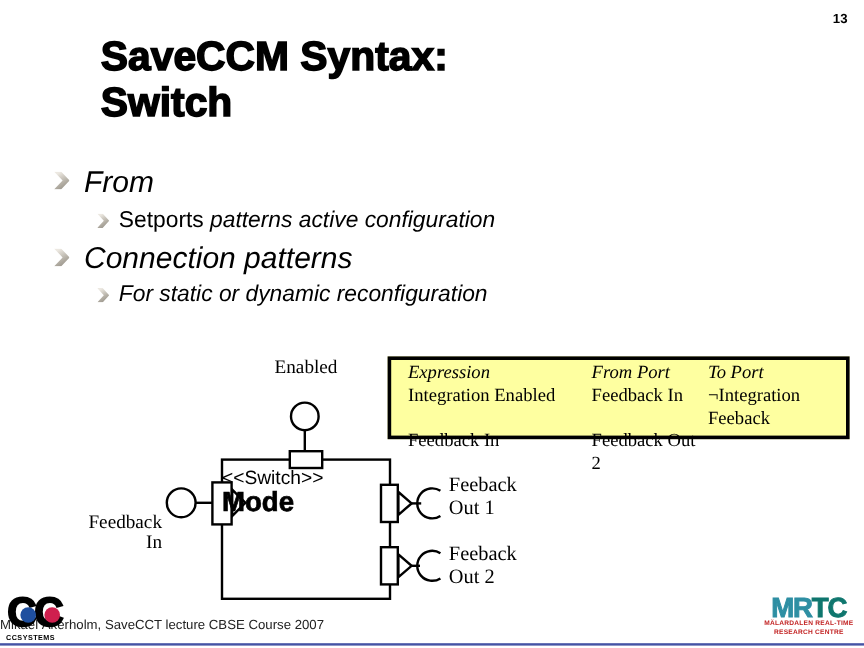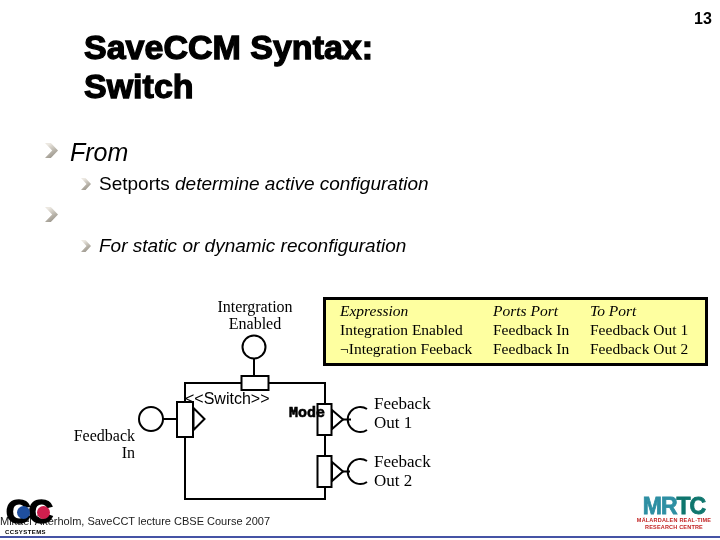--- a/index.html
+++ b/index.html
@@ -1,38 +1,38 @@
 <!DOCTYPE html>
 <html><head>
 <meta charset="utf-8">
 <style>
   html,body{margin:0;padding:0;background:#fff;}
   .slide{position:relative;width:720px;height:540px;background:#ffffff;overflow:hidden;
          font-family:"Liberation Sans",sans-serif;color:#000;}
   .abs{position:absolute;}
 
-  .page-number{left:694px;top:10px;font-size:16px;font-weight:bold;}
+  .page-number{left:694px;top:10px;font-size:11px;font-weight:bold;}
 
   .title{left:84px;top:28px;font-size:34px;line-height:39px;font-weight:bold;
          -webkit-text-stroke:1.3px #000;letter-spacing:0px;}
 
   .bullet1{font-size:25px;font-style:italic;line-height:25px;}
   .bullet2{font-size:19px;font-style:italic;line-height:20px;}
   .bullet2 .lead{font-style:normal;}
 
   .arrow{background:linear-gradient(150deg,#ece8e1 15%,#b5b0a6 60%,#8d887e);
          clip-path:polygon(0 0,45% 0,100% 50%,45% 100%,0 100%,55% 50%);}
   .arrow.lv1{width:13px;height:15px;}
   .arrow.lv2{width:10px;height:12px;}
 
   .diag-label{font-family:"Liberation Serif",serif;font-size:16px;line-height:17px;}
   .out-label{font-family:Liberation Serif, serif;font-size:17px;line-height:19px;}
 
   .stereotype{left:185px;top:390px;width:140px;font-size:16px;}
-  .mode-name{left:185px;top:405px;width:140px;text-align:right;font-size:15px;font-weight:bold;font-family:Liberation Mono, monospace;
+  .mode-name{left:185px;top:405px;width:140px;text-align:left;font-size:23px;font-weight:bold;
              -webkit-text-stroke:0.6px #000;}
 
   .cond-table{left:323px;top:297px;width:385px;height:69px;box-sizing:border-box;
               background:#feffa0;border:3px solid #000;
               display:grid;grid-template-columns:153px 97px 1fr;align-content:start;
               padding:1px 0 0 14px;
               font-family:"Liberation Serif",serif;font-size:15.5px;line-height:19px;}
   .cond-table .hdr{font-style:italic;}
 
   .footer{left:0;top:515px;width:720px;text-align:left;font-size:11px;color:#222;}
@@ -64,24 +64,25 @@
   <div class="abs title">
     <div>SaveCCM Syntax:</div>
     <div>Switch</div>
   </div>
 
   <div class="abs arrow lv1" style="left:45px;top:143px;"></div>
   <div class="abs bullet1" style="left:70px;top:140px;">From</div>
 
   <div class="abs arrow lv2" style="left:81px;top:178px;"></div>
   <div class="abs bullet2" style="left:99px;top:174px;">
-    <span class="lead">Setports </span><span>determine active configuration</span>
+    <span class="lead">Setports </span><span>patterns active configuration</span>
   </div>
 
   <div class="abs arrow lv1" style="left:45px;top:207px;"></div>
+  <div class="abs bullet1" style="left:70px;top:203px;">Connection patterns</div>
 
   <div class="abs arrow lv2" style="left:81px;top:240px;"></div>
   <div class="abs bullet2" style="left:99px;top:236px;">For static or dynamic reconfiguration</div>
 
   <svg class="abs" style="left:0;top:0;" width="720" height="540" viewBox="0 0 720 540">
     <g stroke="#000" stroke-width="2" fill="#fff">
       <rect x="185" y="383" width="140" height="116"></rect>
 
       <line x1="254" y1="358" x2="254" y2="377"></line>
       <circle cx="254" cy="347" r="11.5"></circle>
@@ -98,21 +99,20 @@
       <path d="M367,409 A12.5,12.5 0 1 0 367,430" fill="none"></path>
 
       <rect x="317.5" y="456" width="14" height="31"></rect>
       <path d="M332,462 L343,471.5 L332,481 Z"></path>
       <line x1="343" y1="471.5" x2="350" y2="471.5"></line>
       <path d="M367,461 A12.5,12.5 0 1 0 367,482" fill="none"></path>
     </g>
   </svg>
 
   <div class="abs diag-label" style="left:195px;top:298px;width:120px;text-align:center;">
-    <div>Intergration</div>
     <div>Enabled</div>
   </div>
 
   <div class="abs stereotype">&lt;&lt;Switch&gt;&gt;</div>
   <div class="abs mode-name">Mode</div>
 
   <div class="abs diag-label" style="left:55px;top:403px;width:80px;text-align:right;margin-top:24px;">
     <div>Feedback</div>
     <div>In</div>
   </div>
@@ -122,25 +122,24 @@
     <div>Out 1</div>
   </div>
 
   <div class="abs out-label" style="left:374px;top:452px;">
     <div>Feeback</div>
     <div>Out 2</div>
   </div>
 
   <div class="abs cond-table">
     <span class="hdr">Expression</span>
-    <span class="hdr">Ports Port</span>
+    <span class="hdr">From Port</span>
     <span class="hdr">To Port</span>
     <span>Integration Enabled</span>
     <span>Feedback In</span>
-    <span>Feedback Out 1</span>
     <span>¬Integration Feeback</span>
     <span>Feedback In</span>
     <span>Feedback Out 2</span>
   </div>
 
   <div class="abs footer">Mikael Åkerholm, SaveCCT lecture CBSE Course 2007</div>
 
   <div class="abs cclogo">
     <span class="letters">C</span><span class="letters">C</span>
     <span class="ccdot d1"></span>

